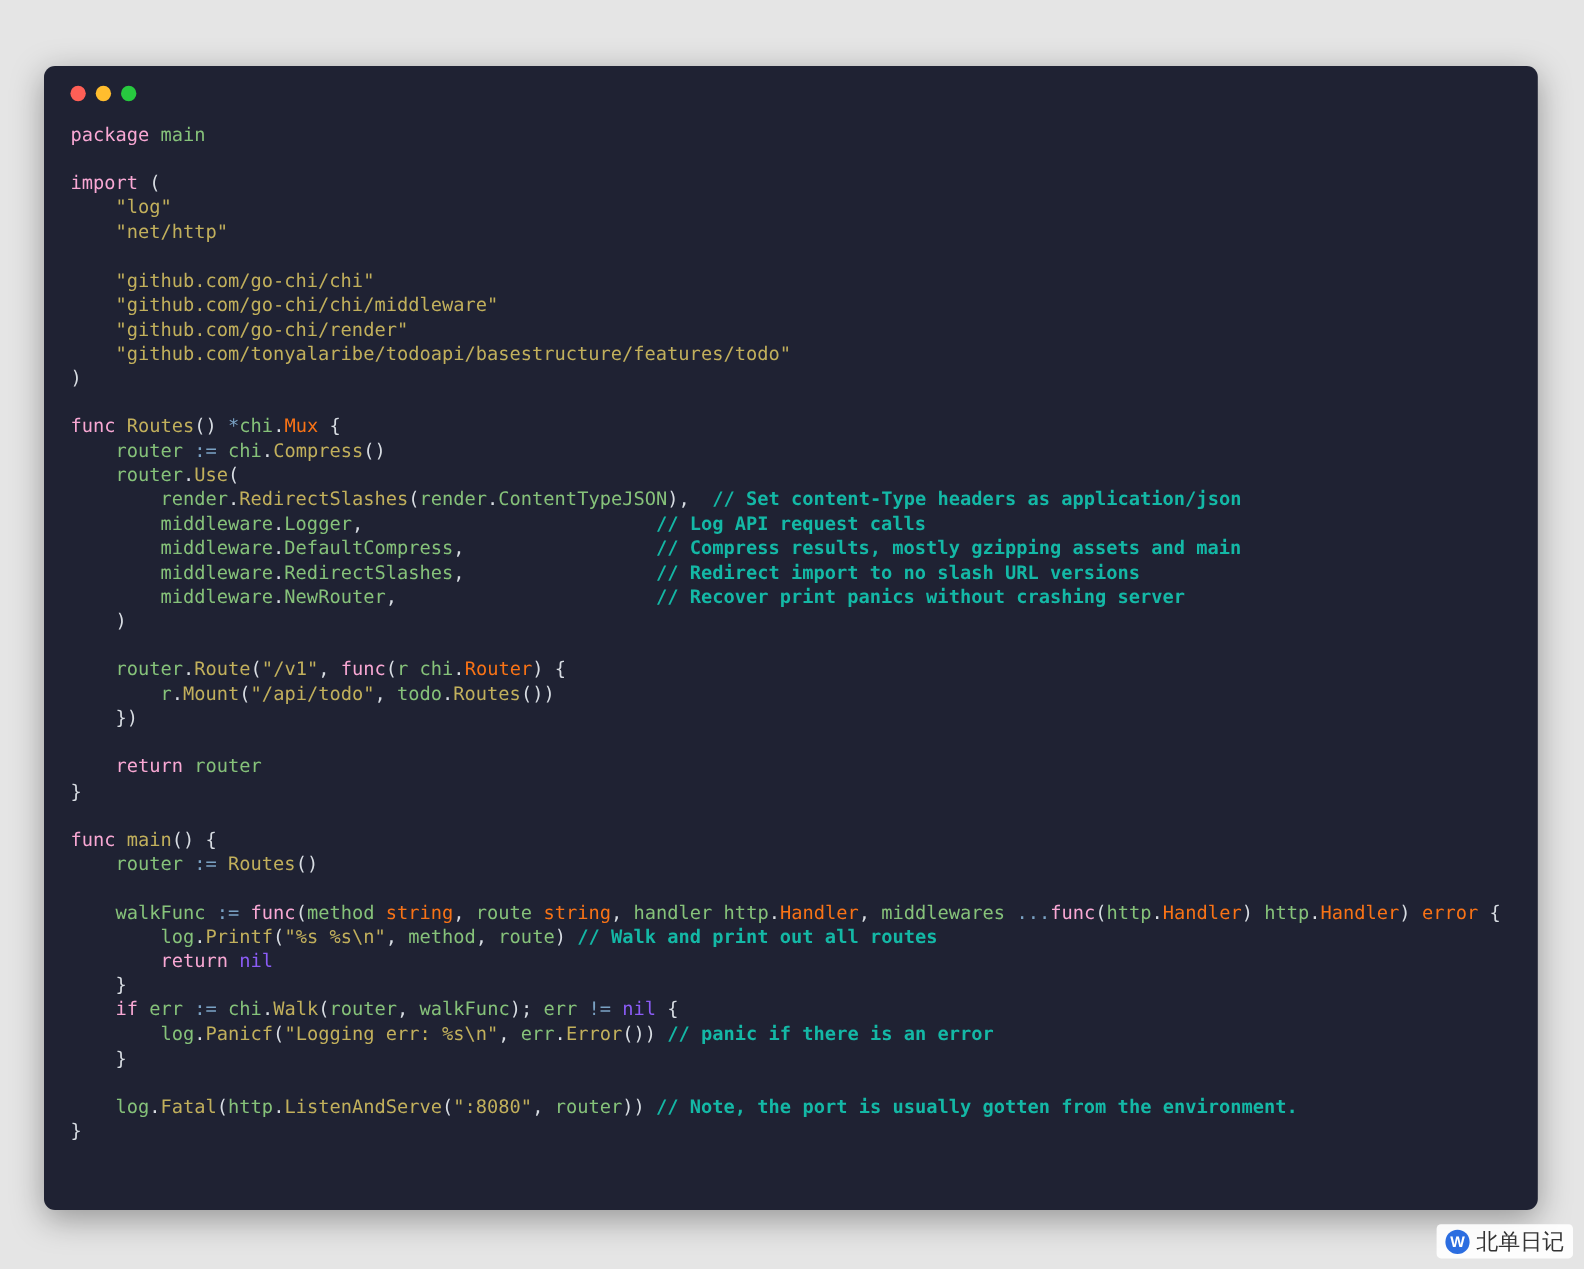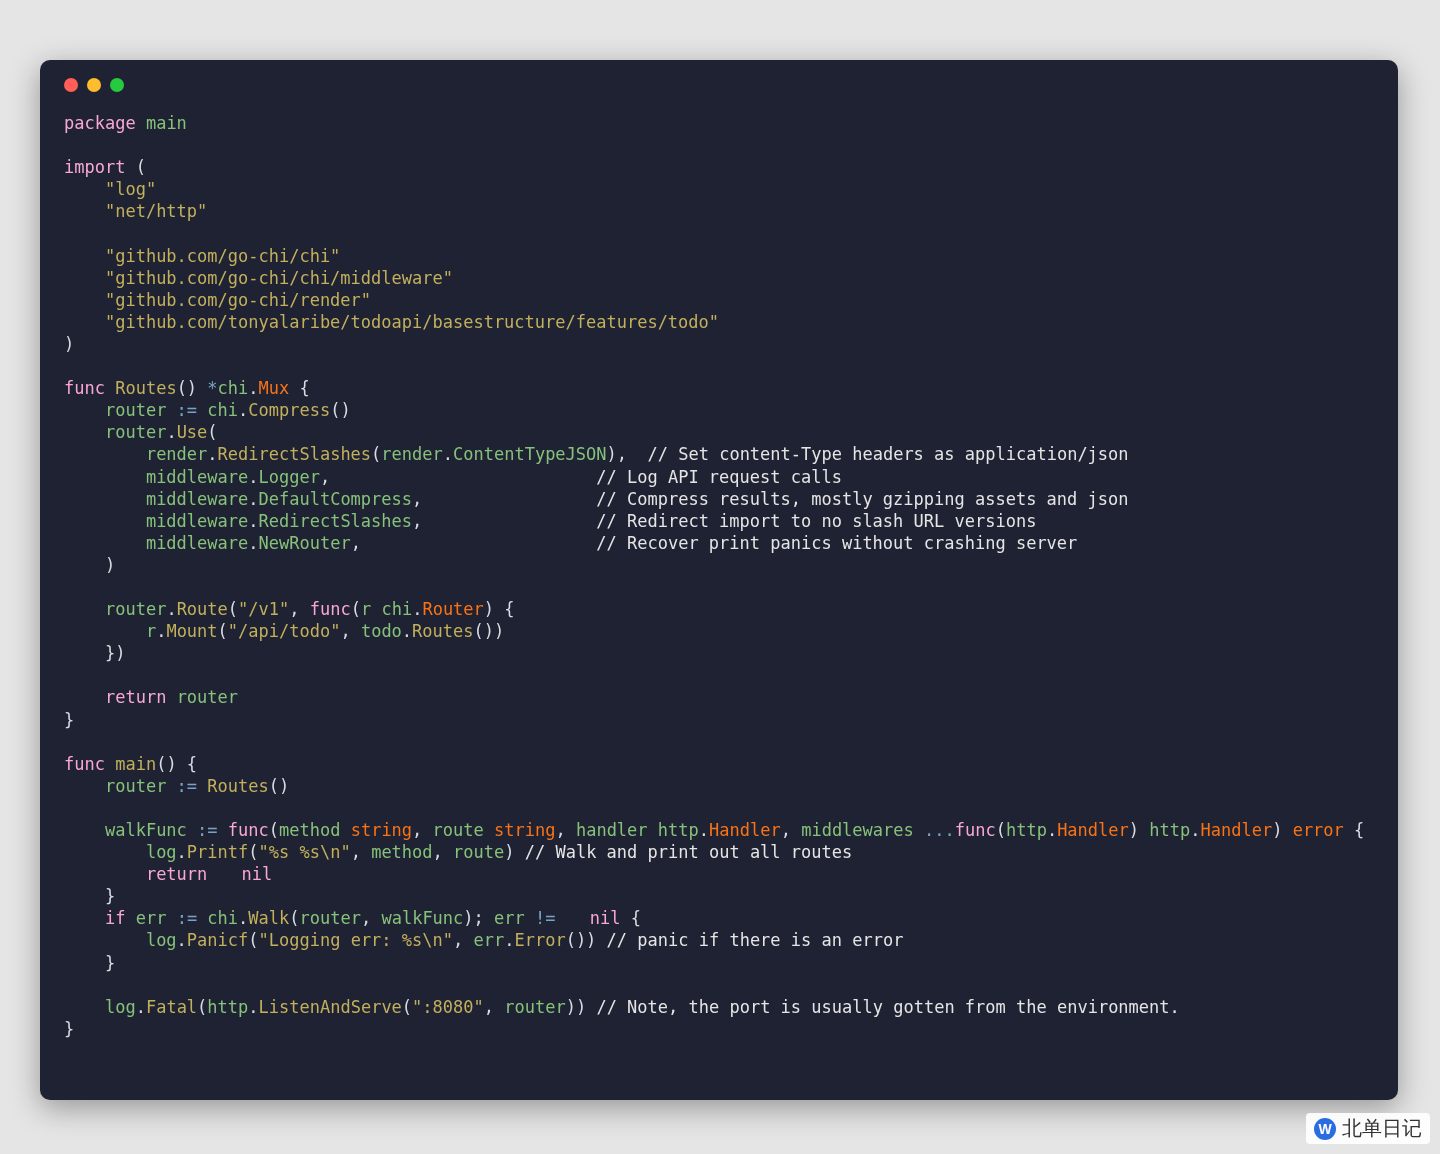--- a/index.html
+++ b/index.html
@@ -11,22 +11,22 @@
   .dot.yellow{background:#ffbd2e;}
   .dot.green{background:#27c93f;}
   pre.code{margin:0;white-space:pre;font-size:17px;line-height:1.30;color:#d7dce2;}
   .kw{color:#f9a8d4;}
   .id{color:#86c27a;}
   .fn{color:#c2b05c;}
   .pn{color:#d7dce2;}
   .op{color:#7aa2c4;}
   .str{color:#c2b05c;}
   .typ{color:#f97316;}
-  .cm{color:#e5e5e5;}
-  .nil{color:#f9a8d4;margin-left:24px;}
+  .cm{color:#14b8a6;font-weight:bold;}
+  .nil{color:#8b5cf6;}
   .watermark{position:absolute;right:10px;bottom:10px;display:flex;align-items:center;gap:6px;background:rgba(255,255,255,.9);padding:2px 8px;border-radius:4px;font-family:"Microsoft YaHei",sans-serif;font-size:20px;color:#333;}
   .wm-badge{width:22px;height:22px;border-radius:50%;background:#2b6de0;display:flex;align-items:center;justify-content:center;color:#fff;font-weight:bold;font-size:14px;}
 </style>
 </head>
 <body>
 
 <div class="page">
   <div class="card">
     <div class="dots">
       <div class="dot red"></div>
@@ -44,21 +44,21 @@
     <span class="str">"github.com/go-chi/chi/middleware"</span>
     <span class="str">"github.com/go-chi/render"</span>
     <span class="str">"github.com/tonyalaribe/todoapi/basestructure/features/todo"</span>
 <span class="pn">)</span>
 
 <span class="kw">func</span> <span class="fn">Routes</span><span class="pn">() </span><span class="op">*</span><span class="id">chi</span><span class="pn">.</span><span class="typ">Mux</span><span class="pn"> {</span>
     <span class="id">router</span><span class="op"> := </span><span class="id">chi</span><span class="pn">.</span><span class="fn">Compress</span><span class="pn">()</span>
     <span class="id">router</span><span class="pn">.</span><span class="fn">Use</span><span class="pn">(</span>
         <span class="id">render</span><span class="pn">.</span><span class="fn">RedirectSlashes</span><span class="pn">(</span><span class="id">render</span><span class="pn">.</span><span class="id">ContentTypeJSON</span><span class="pn">),</span><span>  </span><span class="cm">// Set content-Type headers as application/json</span>
         <span class="id">middleware</span><span class="pn">.</span><span class="id">Logger</span><span class="pn">,</span><span>                          </span><span class="cm">// Log API request calls</span>
-        <span class="id">middleware</span><span class="pn">.</span><span class="id">DefaultCompress</span><span class="pn">,</span><span>                 </span><span class="cm">// Compress results, mostly gzipping assets and json</span>
+        <span class="id">middleware</span><span class="pn">.</span><span class="id">DefaultCompress</span><span class="pn">,</span><span>                 </span><span class="cm">// Compress results, mostly gzipping assets and main</span>
         <span class="id">middleware</span><span class="pn">.</span><span class="id">RedirectSlashes</span><span class="pn">,</span><span>                 </span><span class="cm">// Redirect import to no slash URL versions</span>
         <span class="id">middleware</span><span class="pn">.</span><span class="id">NewRouter</span><span class="pn">,</span><span>                       </span><span class="cm">// Recover print panics without crashing server</span>
     <span class="pn">)</span>
 
     <span class="id">router</span><span class="pn">.</span><span class="fn">Route</span><span class="pn">(</span><span class="str">"/v1"</span><span class="pn">, </span><span class="kw">func</span><span class="pn">(</span><span class="id">r</span> <span class="id">chi</span><span class="pn">.</span><span class="typ">Router</span><span class="pn">) {</span>
         <span class="id">r</span><span class="pn">.</span><span class="fn">Mount</span><span class="pn">(</span><span class="str">"/api/todo"</span><span class="pn">, </span><span class="id">todo</span><span class="pn">.</span><span class="fn">Routes</span><span class="pn">())</span>
     <span class="pn">})</span>
 
     <span class="kw">return</span> <span class="id">router</span>
 <span class="pn">}</span>

